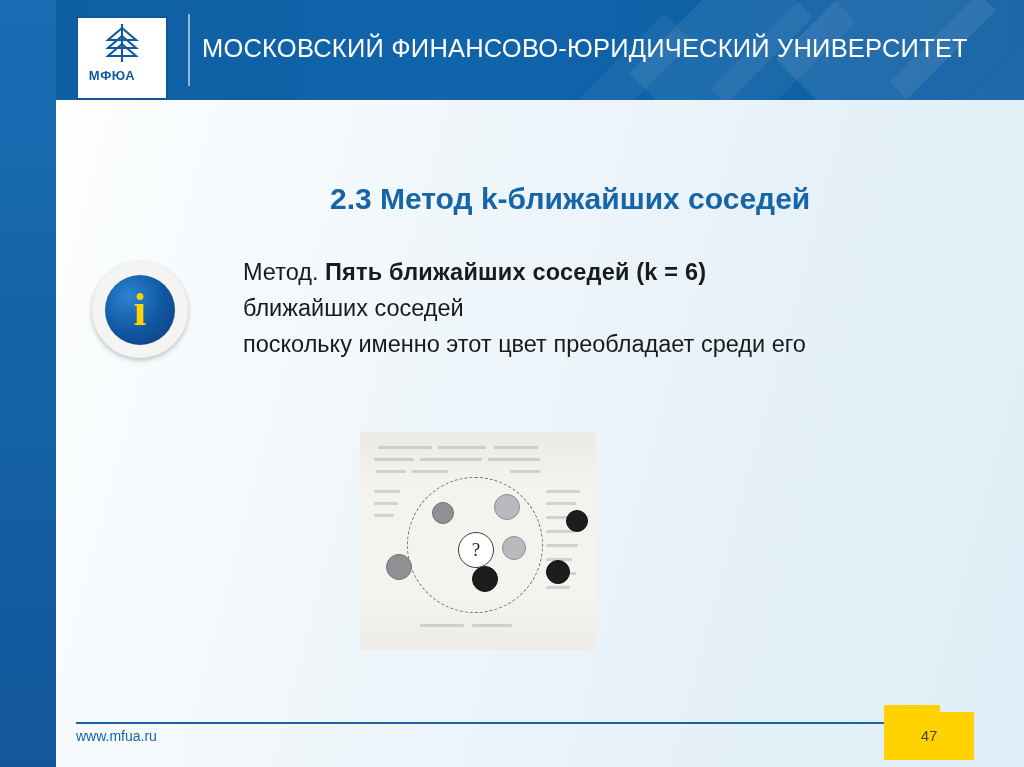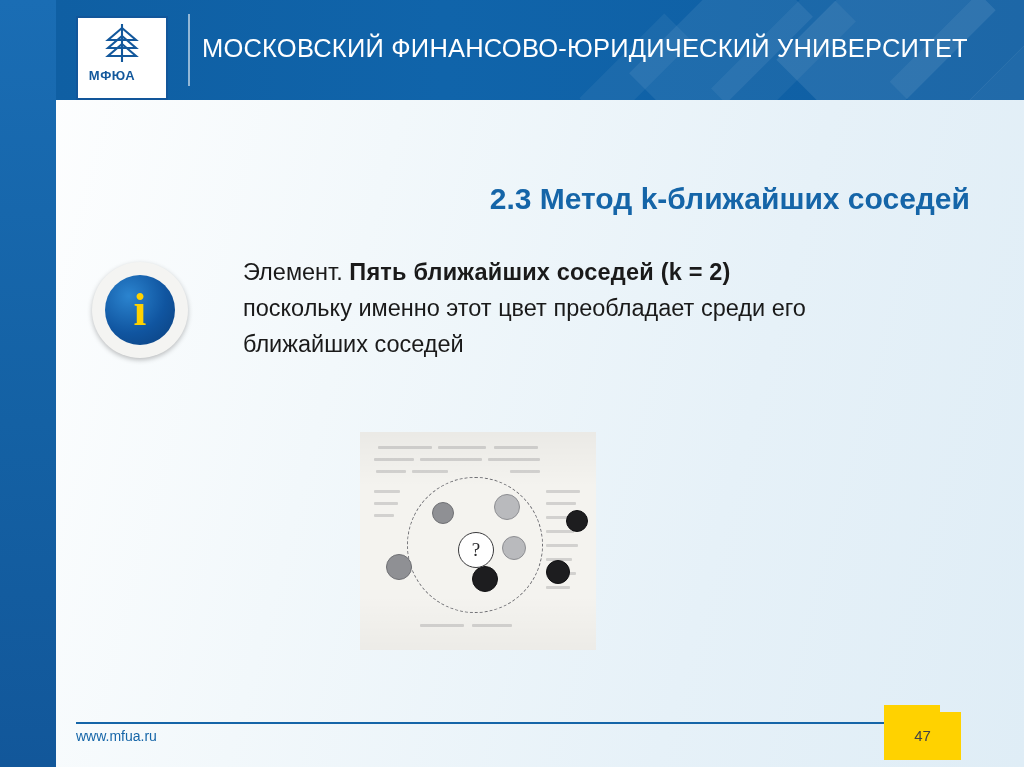--- a/index.html
+++ b/index.html
@@ -115,21 +115,21 @@
 
   
   .slide-title {
     position: absolute;
     left: 330px;
     top: 182px;
     width: 640px;
     color: #1565a8;
     font-size: 30px;
     font-weight: bold;
-    text-align: right;
+    text-align: left;
     white-space: nowrap;
   }
 
   
   .info-badge {
     position: absolute;
     left: 92px;
     top: 262px;
     width: 96px;
     height: 96px;
@@ -264,20 +264,21 @@
     color: #1565a8;
     font-size: 14px;
   }
   .page-badge {
     position: absolute;
     left: 884px;
     top: 712px;
     width: 77px;
     height: 48px;
     background: #ffd200;
+    padding-left: 13px;
   }
   .page-badge .num {
     position: absolute;
     inset: 0;
     text-align: center;
     line-height: 48px;
     color: #444444;
     font-size: 15px;
   }
   .badge-notch {
@@ -329,25 +330,25 @@
 
   <div class="info-badge">
     <div class="ring"></div>
     <div class="disc"></div>
 
     <div class="glyph">i</div>
   </div>
 
   <div class="body-text">
     <div class="line">
-      <span class="lead">Элемент.</span>
-      <span class="emph">Пять ближайших соседей (k = 2)</span>
+      <span class="lead">Метод.</span>
+      <span class="emph">Пять ближайших соседей (k = 6)</span>
     </div>
+    <div class="line">ближайших соседей</div>
     <div class="line">поскольку именно этот цвет преобладает среди его</div>
-    <div class="line">ближайших соседей</div>
   </div>
 
   <div class="figure">
     <div class="paper-noise"></div>
 
     <div class="printline s" style="left:18px;  top:14px;  width:54px;"></div>
     <div class="printline s" style="left:78px;  top:14px;  width:48px;"></div>
     <div class="printline s" style="left:134px; top:14px;  width:44px;"></div>
     <div class="printline s" style="left:14px;  top:26px;  width:40px;"></div>
     <div class="printline s" style="left:60px;  top:26px;  width:62px;"></div>

